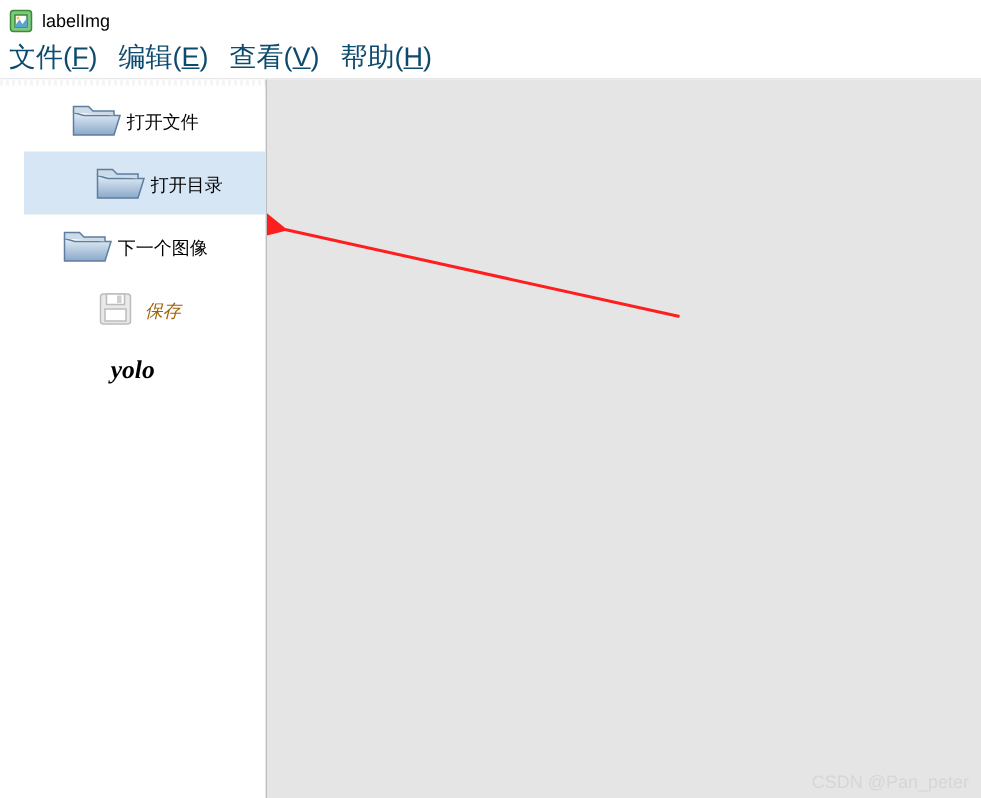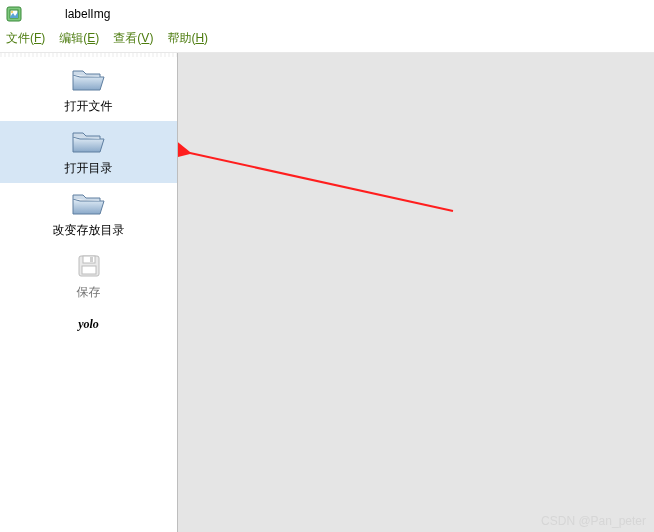--- a/index.html
+++ b/index.html
@@ -18,30 +18,30 @@
     height: 28px;
     padding: 4px 6px;
     background: #ffffff;
   }
   .app-icon {
     width: 16px; height: 16px;
     margin-right: 6px;
     display: inline-flex;
     align-items: center; justify-content: center;
   }
-  .title-text { font-size: 12px; color: #000; margin-left: 37px; }
+  .title-text { font-size: 12px; color: #000; }
   .menubar {
     display: flex;
     align-items: center;
     height: 24px;
     padding: 0 6px 4px 6px;
     gap: 14px;
     background: #ffffff;
   }
-  .menu-item { font-size: 12px; color: #4d7c0f; cursor: default; }
+  .menu-item { font-size: 18px; color: #0c4a6e; cursor: default; }
   .menu-item u { text-decoration: underline; }
   .content {
     display: flex;
     height: calc(100% - 52px);
     border-top: 1px solid #e8e8e8;
   }
   .toolbar {
     width: 178px;
     background: #ffffff;
     border-right: 1px solid #bdbdbd;
@@ -55,41 +55,42 @@
     background-position: 0 0;
   }
   .tb-inner {
     background: #ffffff;
     flex: 1;
     display: flex;
     flex-direction: column;
   }
   .tool-btn {
     display: flex;
-    flex-direction: column;
+    flex-direction: row;
     align-items: center;
     justify-content: center;
     width: 100%;
     padding: 6px 0 6px 0;
     cursor: default;
   }
   .tool-btn.highlight {
     background: #d6e6f5;
+    margin-left: 16px;
   }
   .tool-btn .icon-slot {
     width: 40px; height: 30px;
     display: flex; align-items: center; justify-content: center;
   }
   .tool-btn .label {
     margin-top: 3px;
     font-size: 12px;
     color: #000;
     text-align: center;
   }
-  .tool-btn.disabled .label { color: #737373; }
+  .tool-btn.disabled .label { color: #a16207; font-style: italic; }
   .canvas {
     flex: 1;
     background: #e5e5e5;
     position: relative;
   }
   .arrow-svg {
     position: absolute;
     left: 0; top: 0;
     pointer-events: none;
   }
@@ -98,21 +99,21 @@
     right: 8px;
     bottom: 4px;
     font-size: 12px;
     color: #d6d6d6;
     font-family: Arial, sans-serif;
   }
   .yolo-label {
     font-style: italic;
     font-weight: bold;
     font-family: Georgia, serif;
-    font-size: 12px;
+    font-size: 17px;
   }
 </style>
 </head>
 <body>
 
 <div class="titlebar">
   <span class="app-icon">
     <svg width="16" height="16" viewBox="0 0 16 16">
       <rect x="1" y="1" width="14" height="14" rx="2" fill="#7fc97f" stroke="#3a8a3a"></rect>
       <rect x="4" y="4" width="8" height="8" fill="#ffffff" stroke="#3a8a3a"></rect>
@@ -180,21 +181,21 @@
             <defs>
               <linearGradient id="fg3" x1="0" y1="0" x2="0" y2="1">
                 <stop offset="0" stop-color="#e2edf7"></stop>
                   <stop offset="1" stop-color="#8aa9c9"></stop>
               </linearGradient>
             </defs>
             <path d="M3 9 L3 24 L30 24 L34 11 L10 11 Z" fill="url(#fg3)" stroke="#5e7ea0"></path>
             <path d="M3 9 L3 5 L13 5 L16 8 L30 8 L30 11" fill="#cddbe9" stroke="#5e7ea0"></path>
           </svg>
         </span>
-        <span class="label">改变存放目录</span>
+        <span class="label">下一个图像</span>
       </div>
 
 
 
 
       <div class="tool-btn disabled">
         <span class="icon-slot">
           <svg width="26" height="26" viewBox="0 0 26 26">
             <rect x="3" y="3" width="20" height="20" rx="2" fill="#e9e9e9" stroke="#bcbcbc"></rect>
             <rect x="7" y="3" width="12" height="7" fill="#ffffff" stroke="#bcbcbc"></rect>

